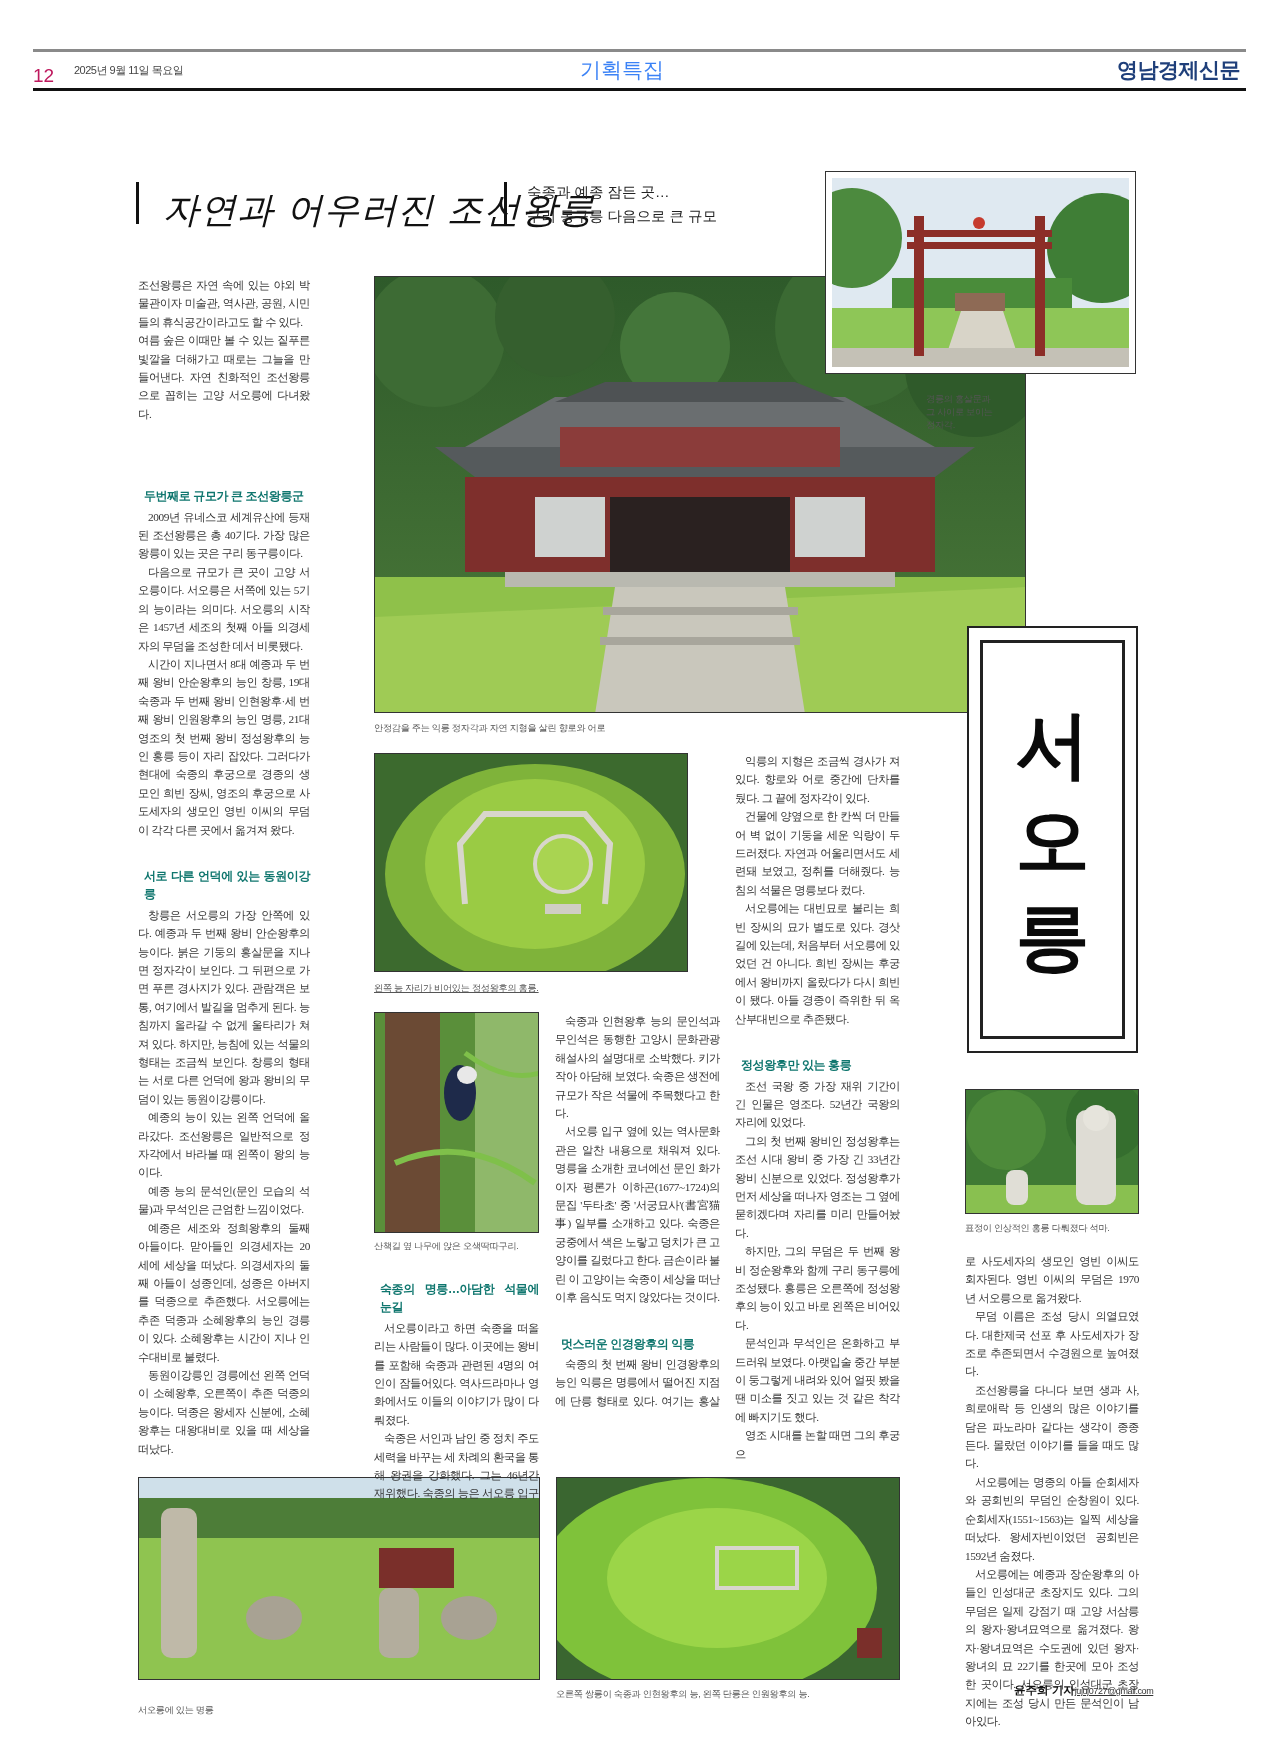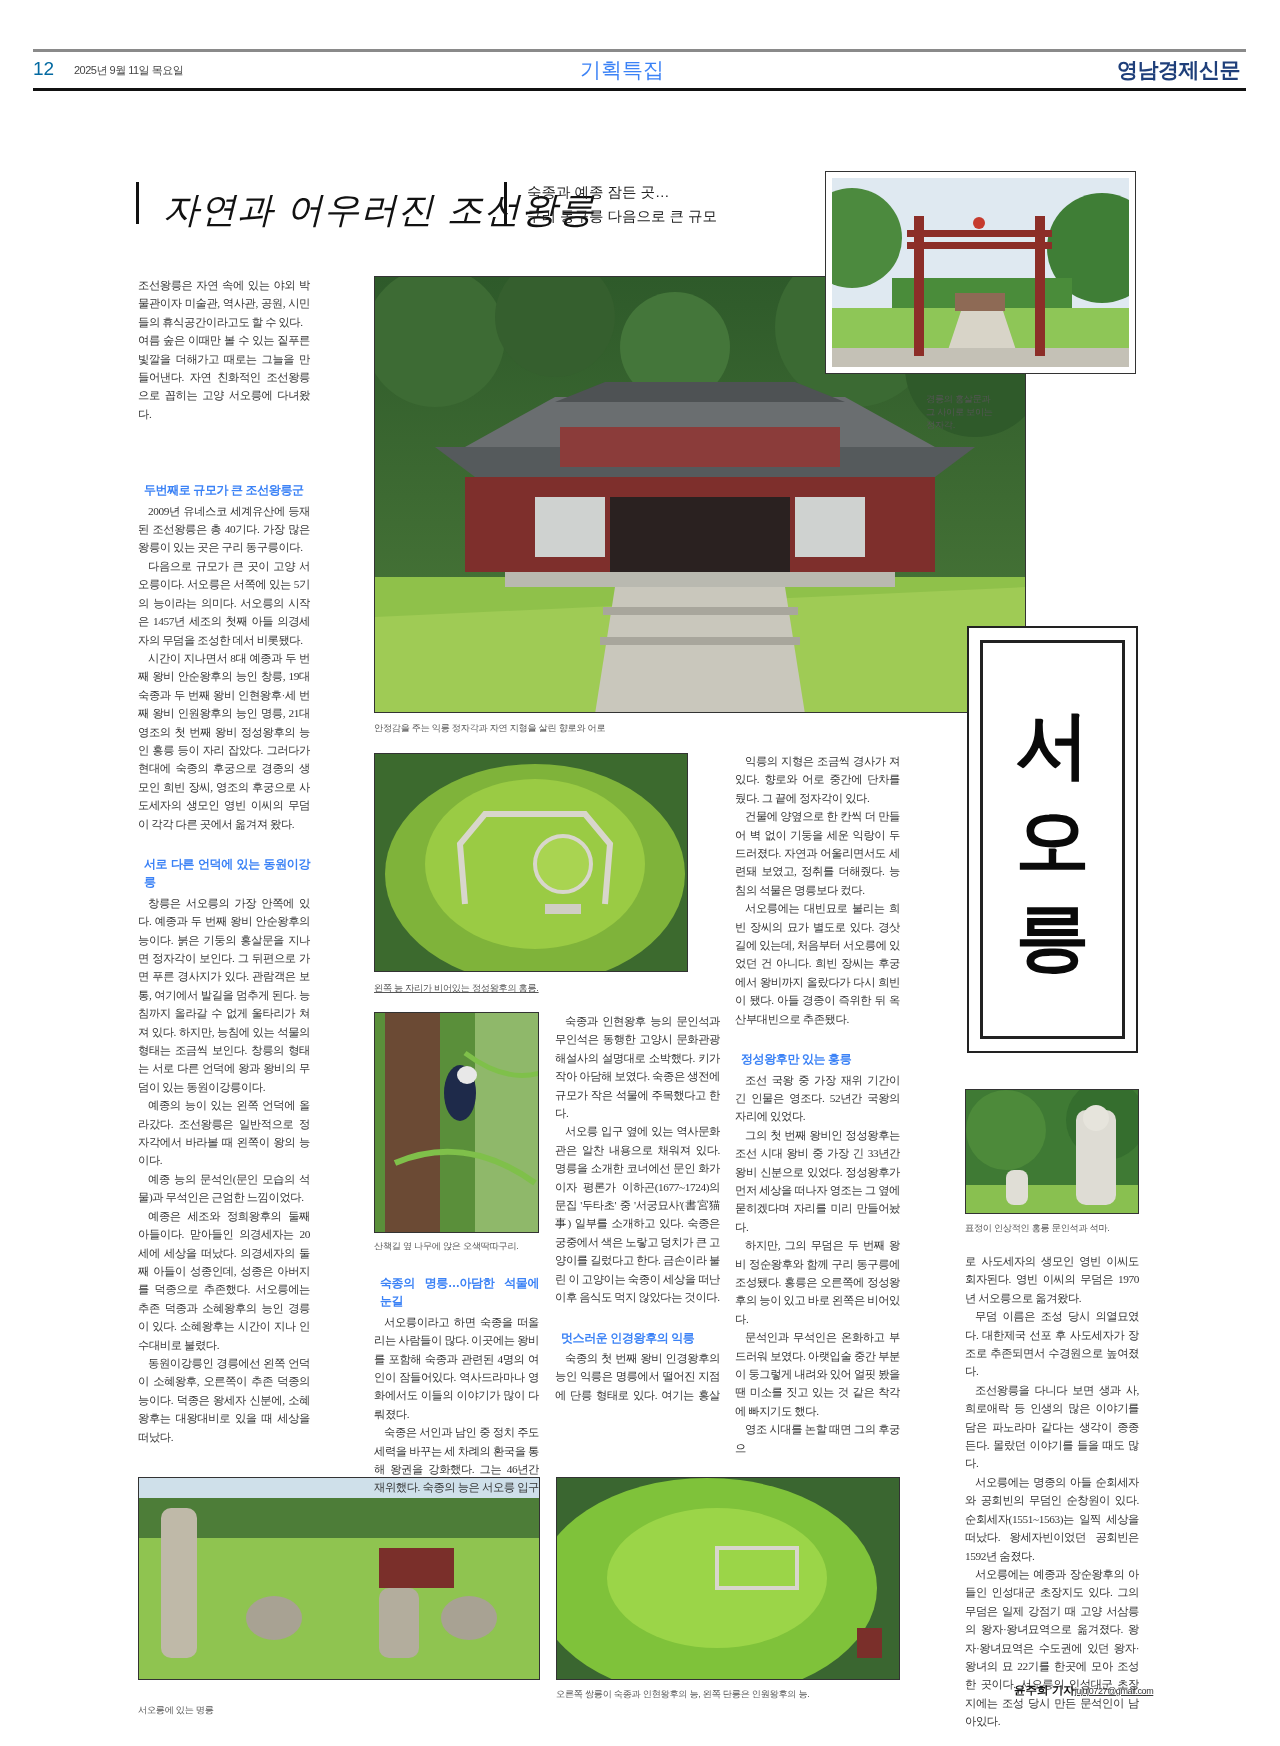--- a/index.html
+++ b/index.html
@@ -2,35 +2,35 @@
 <html><head>
 <meta charset="utf-8">
 <style>
   * { box-sizing: border-box; margin: 0; padding: 0; }
   html, body { width: 1280px; height: 1746px; background: #ffffff; overflow: hidden; }
   body { position: relative; font-family: "DejaVu Serif", "Liberation Serif", serif; color: #222; }
 
   
   .rule-top { position: absolute; left: 33px; top: 49px; width: 1213px; height: 3px; background: #8a8a8a; }
   .rule-bot { position: absolute; left: 33px; top: 88px; width: 1213px; height: 3px; background: #111; }
-  .page-no { position: absolute; left: 33px; top: 58px; font-family: "Liberation Sans", sans-serif; font-size: 19px; color: #0369a1; }
+  .page-no { position: absolute; left: 33px; top: 65px; font-family: "Liberation Sans", sans-serif; font-size: 19px; color: #be185d; }
   .page-date { position: absolute; left: 74px; top: 63px; font-family: "Liberation Sans", sans-serif; font-size: 11px; color: #444; letter-spacing: -0.5px; }
   .section-title { position: absolute; left: 0; width: 1244px; top: 56px; text-align: center; font-family: "Liberation Sans", sans-serif; font-size: 21px; color: #3b82f6; }
   .brand { position: absolute; right: 40px; top: 56px; font-family: "Liberation Sans", sans-serif; font-weight: bold; font-size: 21px; color: #1f3f7a; letter-spacing: -0.5px; }
 
   
   .hbar { position: absolute; width: 3px; background: #111; }
   .headline { position: absolute; left: 163px; top: 186px; font-family: "DejaVu Serif", serif; font-size: 36px; font-style: italic; letter-spacing: 1px; color: #111; }
   .subhead { position: absolute; left: 527px; top: 180px; font-family: "Liberation Sans", sans-serif; font-size: 14.5px; line-height: 24px; color: #222; }
 
   
   .col { position: absolute; font-family: "Liberation Serif", "DejaVu Serif", serif; font-size: 11.3px; line-height: 18.4px; color: #333; text-align: justify; letter-spacing: -0.4px; }
   .col p { text-indent: 10px; }
   .col p.noindent { text-indent: 0; }
-  .col h3 { font-family: "Liberation Sans", sans-serif; font-weight: bold; font-size: 12px; color: #3b82f6; margin: 4px 0 2px 6px; letter-spacing: -0.4px; }
+  .col h3 { font-family: "Liberation Sans", sans-serif; font-weight: bold; font-size: 12px; color: #0f766e; margin: 10px 0 2px 6px; letter-spacing: -0.4px; }
   .gap { height: 18px; }
 
   
   .photo { position: absolute; border: 1px solid #333; overflow: hidden; }
   .caption { position: absolute; font-family: "Liberation Sans", sans-serif; font-size: 9.2px; color: #555; letter-spacing: -0.3px; line-height: 13px; }
 
   
   .vbox-outer { position: absolute; left: 967px; top: 626px; width: 171px; height: 427px; border: 2px solid #222; background: #fff; }
   .vbox-inner { position: absolute; left: 11px; top: 12px; width: 145px; height: 399px; border: 3px solid #222; display: flex; flex-direction: column; align-items: center; justify-content: center; }
   .vchar { font-family: "DejaVu Serif", serif; font-weight: bold; font-size: 74px; line-height: 96px; color: #0a0a0a; }
@@ -149,21 +149,21 @@
   <svg width="174" height="125" viewBox="0 0 174 125">
     <rect width="174" height="125" fill="#3f7a34"></rect>
     <circle cx="40" cy="40" r="40" fill="#4d8a3a"></circle>
       <circle cx="140" cy="30" r="40" fill="#356e2e"></circle>
     <rect x="0" y="95" width="174" height="30" fill="#89c050"></rect>
     <rect x="110" y="20" width="40" height="95" rx="10" fill="#dedcd4"></rect>
     <circle cx="130" cy="28" r="13" fill="#e6e4dc"></circle>
     <rect x="40" y="80" width="22" height="35" rx="8" fill="#e0ded6"></rect>
   </svg>
 </div>
-<div class="caption" style="left:965px;top:1222px;">표정이 인상적인 홍릉 문인석과 석마.</div>
+<div class="caption" style="left:965px;top:1222px;">표정이 인상적인 홍릉 다뤄졌다 석마.</div>
 
 <div class="photo" style="left:138px;top:1477px;width:402px;height:203px;">
   <svg width="402" height="203" viewBox="0 0 402 203">
     <rect width="402" height="203" fill="#cfe0ea"></rect>
     <rect x="0" y="20" width="402" height="60" fill="#4d7d38"></rect>
     <rect x="0" y="60" width="402" height="143" fill="#8fc450"></rect>
     <rect x="240" y="70" width="75" height="40" fill="#7a2f2a"></rect>
     <rect x="22" y="30" width="36" height="150" rx="10" fill="#bfb9a8"></rect>
     <rect x="240" y="110" width="40" height="70" rx="10" fill="#b3ad9d"></rect>
     <ellipse cx="135" cy="140" rx="28" ry="22" fill="#a8a293"></ellipse>

